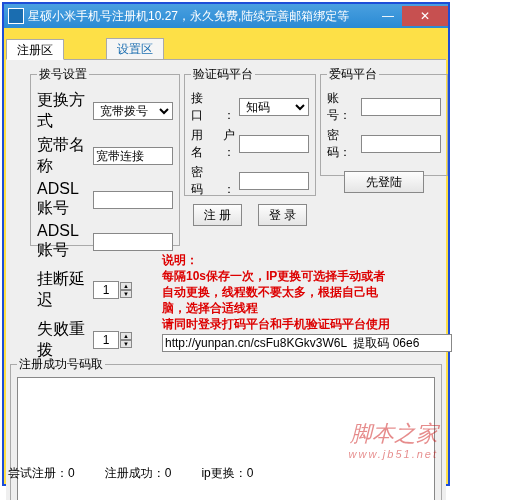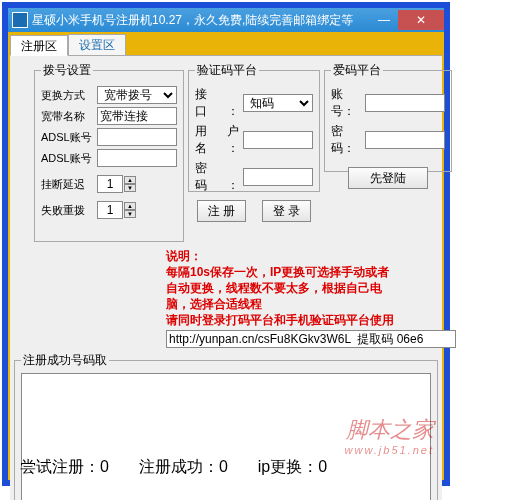--- a/index.html
+++ b/index.html
@@ -1,48 +1,48 @@
 <!DOCTYPE html>
 <html><head>
 <meta charset="utf-8">
 <style>
 * { box-sizing: border-box; font-family: "Microsoft YaHei", SimSun, sans-serif; }
 body { margin: 0; background: #fff; width: 519px; height: 500px; overflow: hidden; }
-.window { width: 448px; height: 484px; border: 6px solid #1d4ed8; margin: 2px; background: #eab308; position: relative; }
+.window { width: 448px; height: 484px; border: 2px solid #1d4ed8; margin: 2px; background: #fde047; position: relative; }
 .titlebar { background: linear-gradient(#4aa0e0, #2a8ad4); height: 24px; display: flex; align-items: center; justify-content: space-between; padding: 0 0 0 4px; }
 .titlebar .icon { width: 16px; height: 16px; background: #1a6db0; border: 1px solid #fff; display: inline-block; }
 .titlebar .title { color: #fff; font-size: 12px; flex: 1; margin-left: 4px; }
 .titlebar .btns { display: flex; }
 .titlebar .tbtn { width: 28px; height: 20px; display: flex; align-items: center; justify-content: center; color: #fff; font-size: 12px; }
 .titlebar .tbtn.close { background: #c75050; width: 46px; }
-.tabs { display: flex; height: 22px; border-bottom: 1px solid #aaa; margin: 2px 2px 0 2px; }
+.tabs { display: flex; height: 22px; border-bottom: 1px solid #aaa; margin: 10px 2px 0 2px; gap: 42px; }
 .tab { padding: 2px 10px; font-size: 12px; border: 1px solid #aaa; border-bottom: none; background: #f5f5f5; cursor: pointer; }
 .tab.active { background: #fff; border-bottom: 1px solid #fff; position: relative; top: 1px; }
 .tab-content { margin: 0 2px; padding: 4px; background: #efefef; font-size: 12px; }
 fieldset { border: 1px solid #aaa; margin: 2px 0; padding: 4px 6px 6px 6px; }
 legend { font-size: 12px; padding: 0 2px; }
 .row { display: flex; align-items: center; margin: 3px 0; }
-.lbl { width: 56px; text-align: left; font-size: 11px; }
+.lbl { width: 56px; text-align: left; font-size: 16px; }
 .lbl2 { width: 48px; text-align: justify; text-align-last: justify; font-size: 12px; padding-right: 4px; }
 input[type=text], input[type=password], select { height: 18px; border: 1px solid #888; font-size: 12px; padding: 0 2px; background: #fff; }
 .w70 { width: 70px; }
 .w80 { width: 80px; }
 .btn { height: 22px; font-size: 12px; border: 1px solid #888; background: linear-gradient(#fdfdfd,#e5e5e5); cursor: pointer; padding: 0 10px; }
 .spin { width: 26px; height: 18px; border: 1px solid #888; text-align: center; font-size: 12px; }
 .spinbtns { display: flex; flex-direction: column; margin-left: 1px; }
 .spinbtns div { width: 12px; height: 8px; border: 1px solid #888; background: #e5e5e5; font-size: 6px; line-height: 6px; text-align: center; cursor: pointer; }
 .top-area { display: flex; gap: 4px; padding-left: 20px; }
 .col1 { width: 175px; }
 .col2 { width: 150px; }
 .col3 { flex: 1; }
 .redtext { color: #d00; font-size: 12px; font-weight: bold; line-height: 16px; margin: 4px 0 2px 152px; }
 .linkbox { margin: 2px 0 4px 152px; }
 .linkbox input { width: 290px; height: 18px; }
 .resultbox textarea { width: 100%; height: 150px; border: 1px solid #888; resize: none; font-size: 12px; }
-.statusbar { position: absolute; bottom: 2px; left: 12px; right: 4px; display: flex; gap: 30px; font-size: 16px; }
+.statusbar { position: absolute; bottom: 2px; left: 4px; right: 4px; display: flex; gap: 30px; font-size: 12px; }
 .watermark { position: absolute; bottom: 20px; right: 10px; color: rgba(200,0,0,0.45); font-size: 22px; font-style: italic; text-align: right; line-height: 20px; pointer-events: none; }
 .watermark .sub { font-size: 11px; letter-spacing: 2px; }
 </style>
 </head>
 <body>
 
 <div class="window">
   <div class="titlebar">
     <span class="icon"></span>
     <span class="title">星硕小米手机号注册机10.27，永久免费,陆续完善邮箱绑定等</span>

